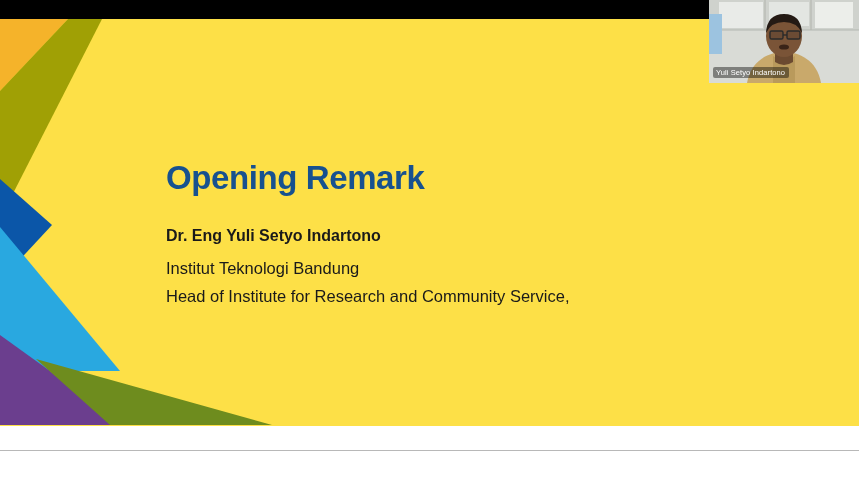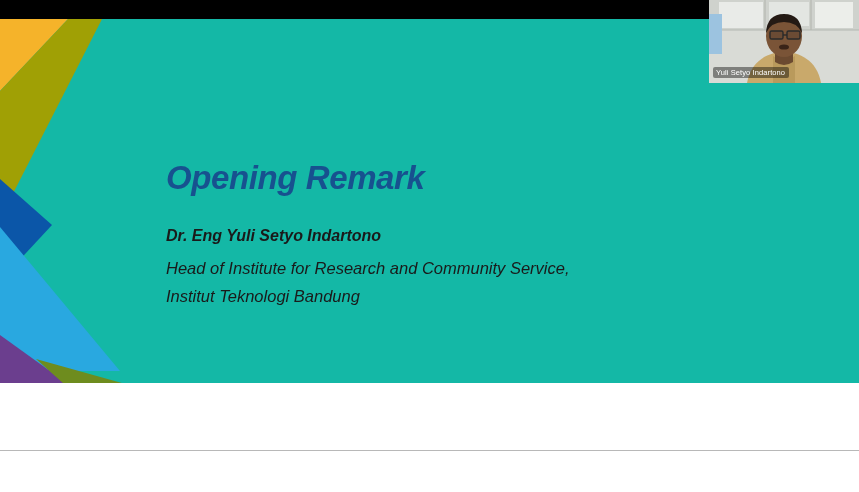--- a/index.html
+++ b/index.html
@@ -32,24 +32,23 @@
     height: 19px;
     background: #000000;
   }
 
   
   .slide {
     position: absolute;
     left: 0;
     top: 19px;
     width: 859px;
-    height: 364px;
-    background: #14b8a6;
+    height: 407px;
+    background: #fde047;
     overflow: hidden;
-    font-style: italic;
   }
 
   .slide-deco {
     position: absolute;
     left: 0; top: 0;
     width: 330px;
     height: 432px;
     pointer-events: none;
   }
 
@@ -148,22 +147,22 @@
       <polygon points="0,316 125,406 0,406" fill="#6B3E8E"></polygon>
 
       <polygon points="36,340 272,406 110,406" fill="#6E8C1E"></polygon>
     </svg>
 
     <div class="title">Opening Remark</div>
 
     <div class="presenter">Dr. Eng Yuli Setyo Indartono</div>
 
     <div class="affil">
+      <span>Institut Teknologi Bandung</span>
       <span>Head of Institute for Research and Community Service,</span>
-      <span>Institut Teknologi Bandung</span>
     </div>
   </div>
 
   <div class="footer-rule"></div>
 
   <div class="footer">
 
     
     
 

